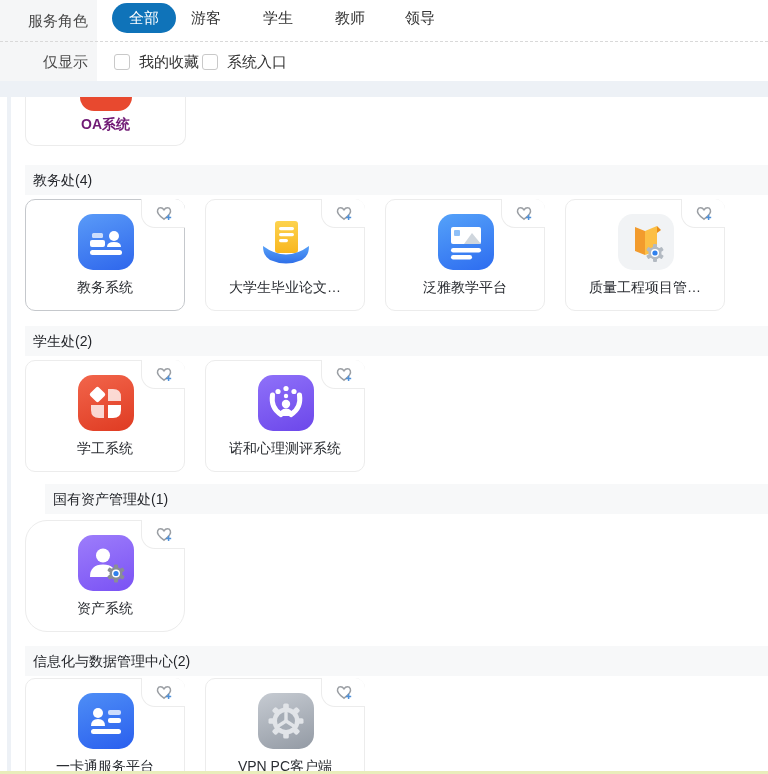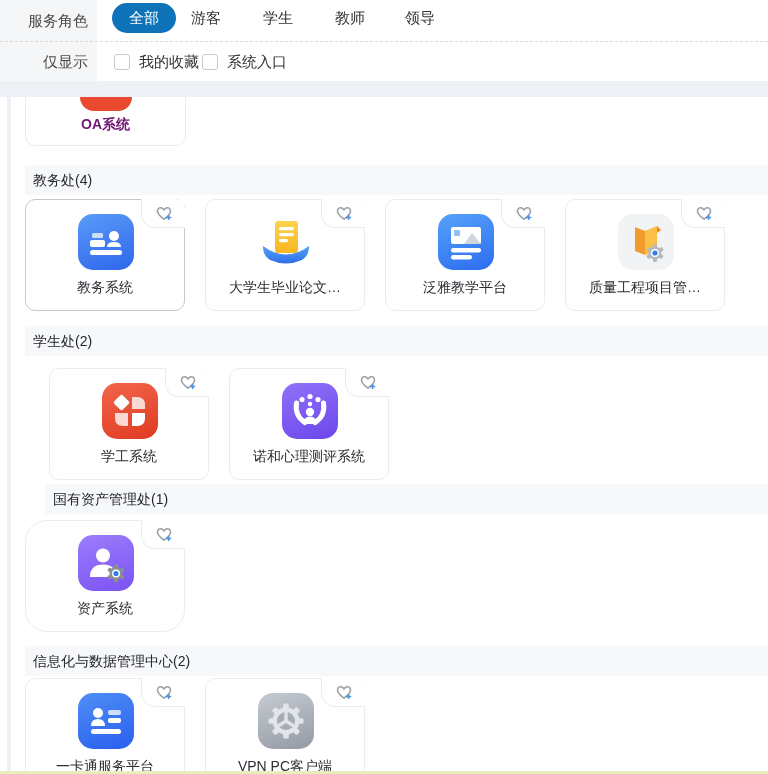--- a/index.html
+++ b/index.html
@@ -31,21 +31,21 @@
 
   
   .section-band { position:absolute; left:25px; width:743px; height:30px; background:#f7f8f9; }
   .section-title { padding-left:8px; line-height:30px; font-size:14px; color:#24262b; }
   .sb0 { top:165px; } .sb1 { top:326px; } .sb2 { top:484px;margin-left:20px; } .sb3 { top:646px; }
 
   
   .card { position:absolute; width:160px; height:112px; background:#fff; border:1px solid #ececec;
           border-radius:10px; cursor:pointer; }
   .card.active { border-color:#c5c8cc; }
-  .r1 { top:199px; } .r2 { top:368px;margin-left:24px; } .r3 { top:520px;border-radius:22px; } .r4 { top:678px; }
+  .r1 { top:199px; } .r2 { top:360px; } .r3 { top:520px;border-radius:22px; } .r4 { top:678px; }
   .cx0 { left:25px; } .cx1 { left:205px; } .cx2 { left:385px; } .cx3 { left:565px; }
 
   .fav-badge { position:absolute; top:-1px; right:-1px; width:44px; height:29px; background:#fff;
                border-left:1px solid #ececec; border-bottom:1px solid #ececec;
                border-bottom-left-radius:14px; border-top-right-radius:10px;
                display:flex; align-items:center; justify-content:center; cursor:pointer; }
   .app-icon { position:absolute; top:14px; left:52px; width:56px; height:56px; border-radius:15px; overflow:hidden; }
   .app-icon.noframe { overflow:visible; border-radius:0; }
   .app-label { position:absolute; top:79px; left:0; width:100%; text-align:center; font-size:14px; color:#2b2e33; white-space:nowrap; }
 

